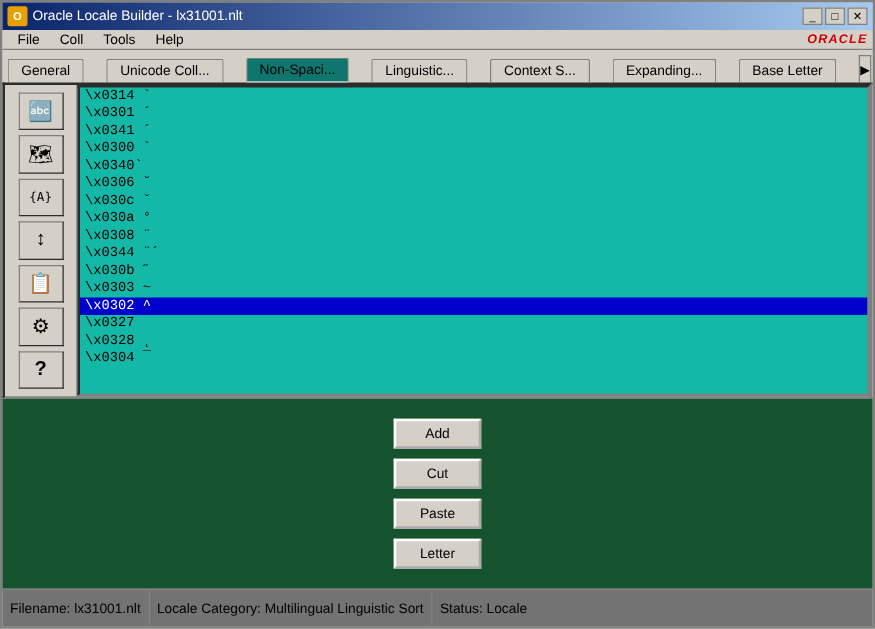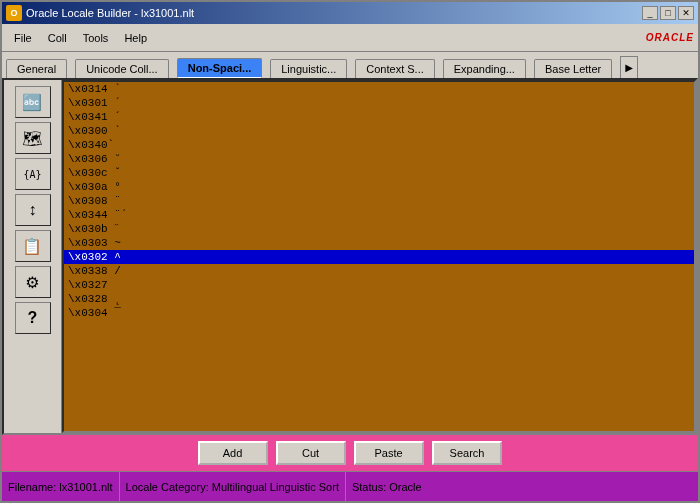--- a/index.html
+++ b/index.html
@@ -66,21 +66,21 @@
       font-size: 9px;
       display: flex;
       align-items: center;
       justify-content: center;
       cursor: pointer;
     }
 
     
     .menu-bar {
       background: #d4d0c8;
-      height: 28px;
+      height: 16px;
       display: flex;
       align-items: center;
       padding: 0 4px;
       border-bottom: 1px solid #808080;
       flex-shrink: 0;
     }
     .menu-item {
       padding: 2px 8px;
       font-size: 11px;
       cursor: pointer;
@@ -94,36 +94,36 @@
       letter-spacing: 1px;
     }
 
     
     .tabs-container {
       display: flex;
       align-items: flex-end;
       padding: 4px 4px 0 4px;
       background: #d4d0c8;
       flex-shrink: 0;
-      gap: 8px;
+      gap: 18px;
     }
     .tab {
       padding: 3px 10px;
       background: #d4d0c8;
       border: 1px solid #808080;
       border-bottom: none;
       font-size: 11px;
       cursor: pointer;
       border-radius: 2px 2px 0 0;
       white-space: nowrap;
     }
     .tab.active {
-      background: #3b82f6;
+      background: #0f766e;
       border-bottom: 1px solid #ffffff;
-      font-weight: bold;
+      font-weight: normal;
       z-index: 1;
     }
     .tab-arrow {
       width: 18px;
       height: 22px;
       background: #d4d0c8;
       border: 1px solid #808080;
       border-bottom: none;
       display: flex;
       align-items: center;
@@ -166,21 +166,21 @@
       cursor: pointer;
       font-size: 16px;
     }
     .tool-btn.raised {
       border: 1px outset #808080;
     }
 
     
     .list-area {
       flex: 1;
-      background: #a16207;
+      background: #14b8a6;
       border: 2px inset #808080;
       overflow-y: auto;
       overflow-x: hidden;
     }
     .list-item {
       padding: 1px 4px;
       font-size: 11px;
       font-family: 'Courier New', monospace;
       white-space: nowrap;
       cursor: default;
@@ -203,39 +203,40 @@
       background: #d4d0c8;
       border: 1px outset #ffffff;
     }
 
     
     .button-bar {
       display: flex;
       align-items: center;
       justify-content: center;
       gap: 8px;
-      padding: 6px 8px;
-      background: #ec4899;
-      flex-shrink: 0;
+      padding: 16px 8px;
+      background: #14532d;
+      flex-shrink: 0;
+      flex-direction: column;
     }
     .action-btn {
       padding: 4px 16px;
       background: #d4d0c8;
       border: 2px outset #ffffff;
       font-size: 11px;
       cursor: pointer;
       min-width: 70px;
       text-align: center;
     }
 
     
     .status-bar {
       display: flex;
       height: 30px;
-      background: #a21caf;
+      background: #737373;
       border-top: 1px solid #808080;
       flex-shrink: 0;
     }
     .status-section {
       display: flex;
       align-items: center;
       padding: 0 6px;
       font-size: 11px;
       border-right: 1px solid #808080;
     }
@@ -312,32 +313,31 @@
       <div class="list-item">\x0300 `</div>
       <div class="list-item">\x0340`</div>
       <div class="list-item">\x0306 ˘</div>
       <div class="list-item">\x030c ˇ</div>
       <div class="list-item">\x030a °</div>
       <div class="list-item">\x0308 ¨</div>
       <div class="list-item">\x0344 ¨´</div>
       <div class="list-item">\x030b ˝</div>
       <div class="list-item">\x0303 ~</div>
       <div class="list-item selected">\x0302 ^</div>
-      <div class="list-item">\x0338 /</div>
       <div class="list-item">\x0327</div>
       <div class="list-item">\x0328 ˛</div>
       <div class="list-item">\x0304 ¯</div>
     </div>
   </div>
 
   <div class="button-bar">
     <button class="action-btn">Add</button>
     <button class="action-btn">Cut</button>
     <button class="action-btn">Paste</button>
-    <button class="action-btn">Search</button>
+    <button class="action-btn">Letter</button>
   </div>
 
   <div class="status-bar">
     <div class="status-section">Filename: lx31001.nlt</div>
     <div class="status-section">Locale Category: Multilingual Linguistic Sort</div>
-    <div class="status-section">Status: Oracle</div>
+    <div class="status-section">Status: Locale</div>
   </div>
 </div>
 
 </body></html>

